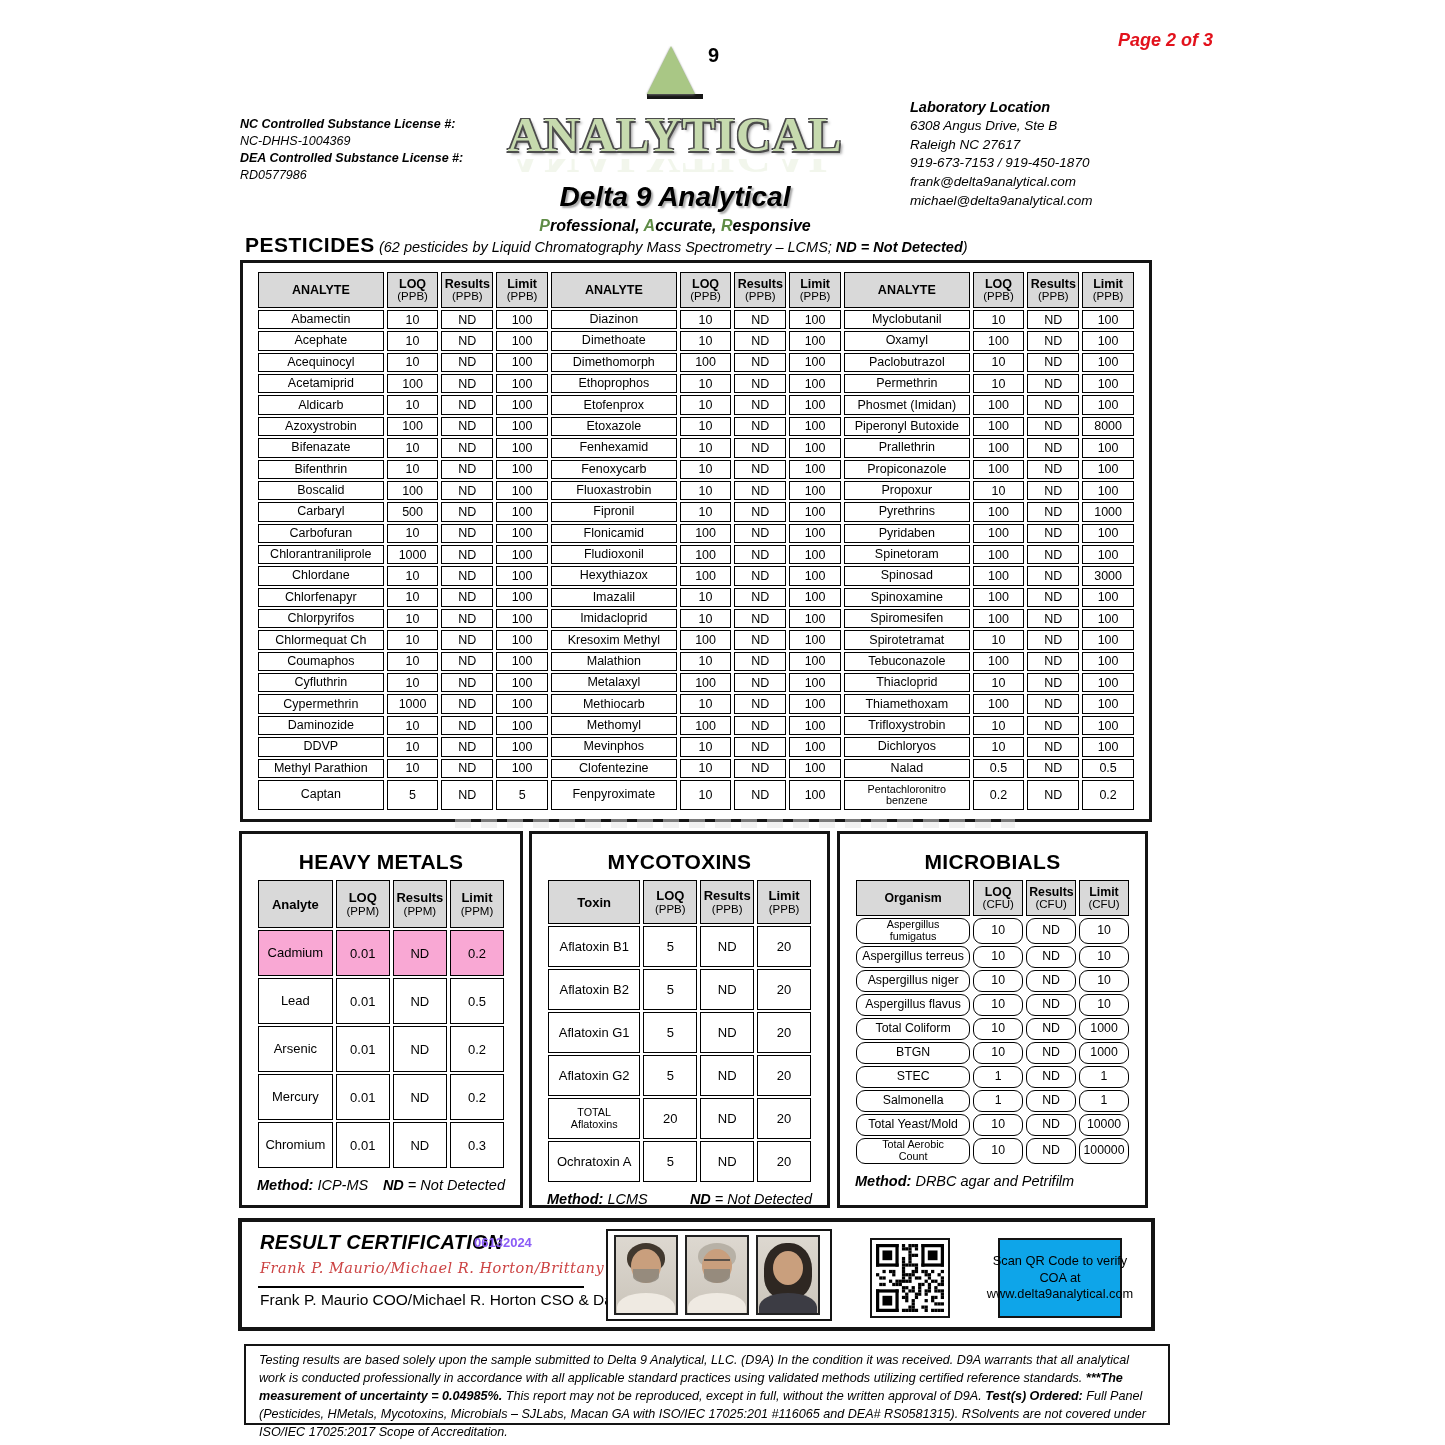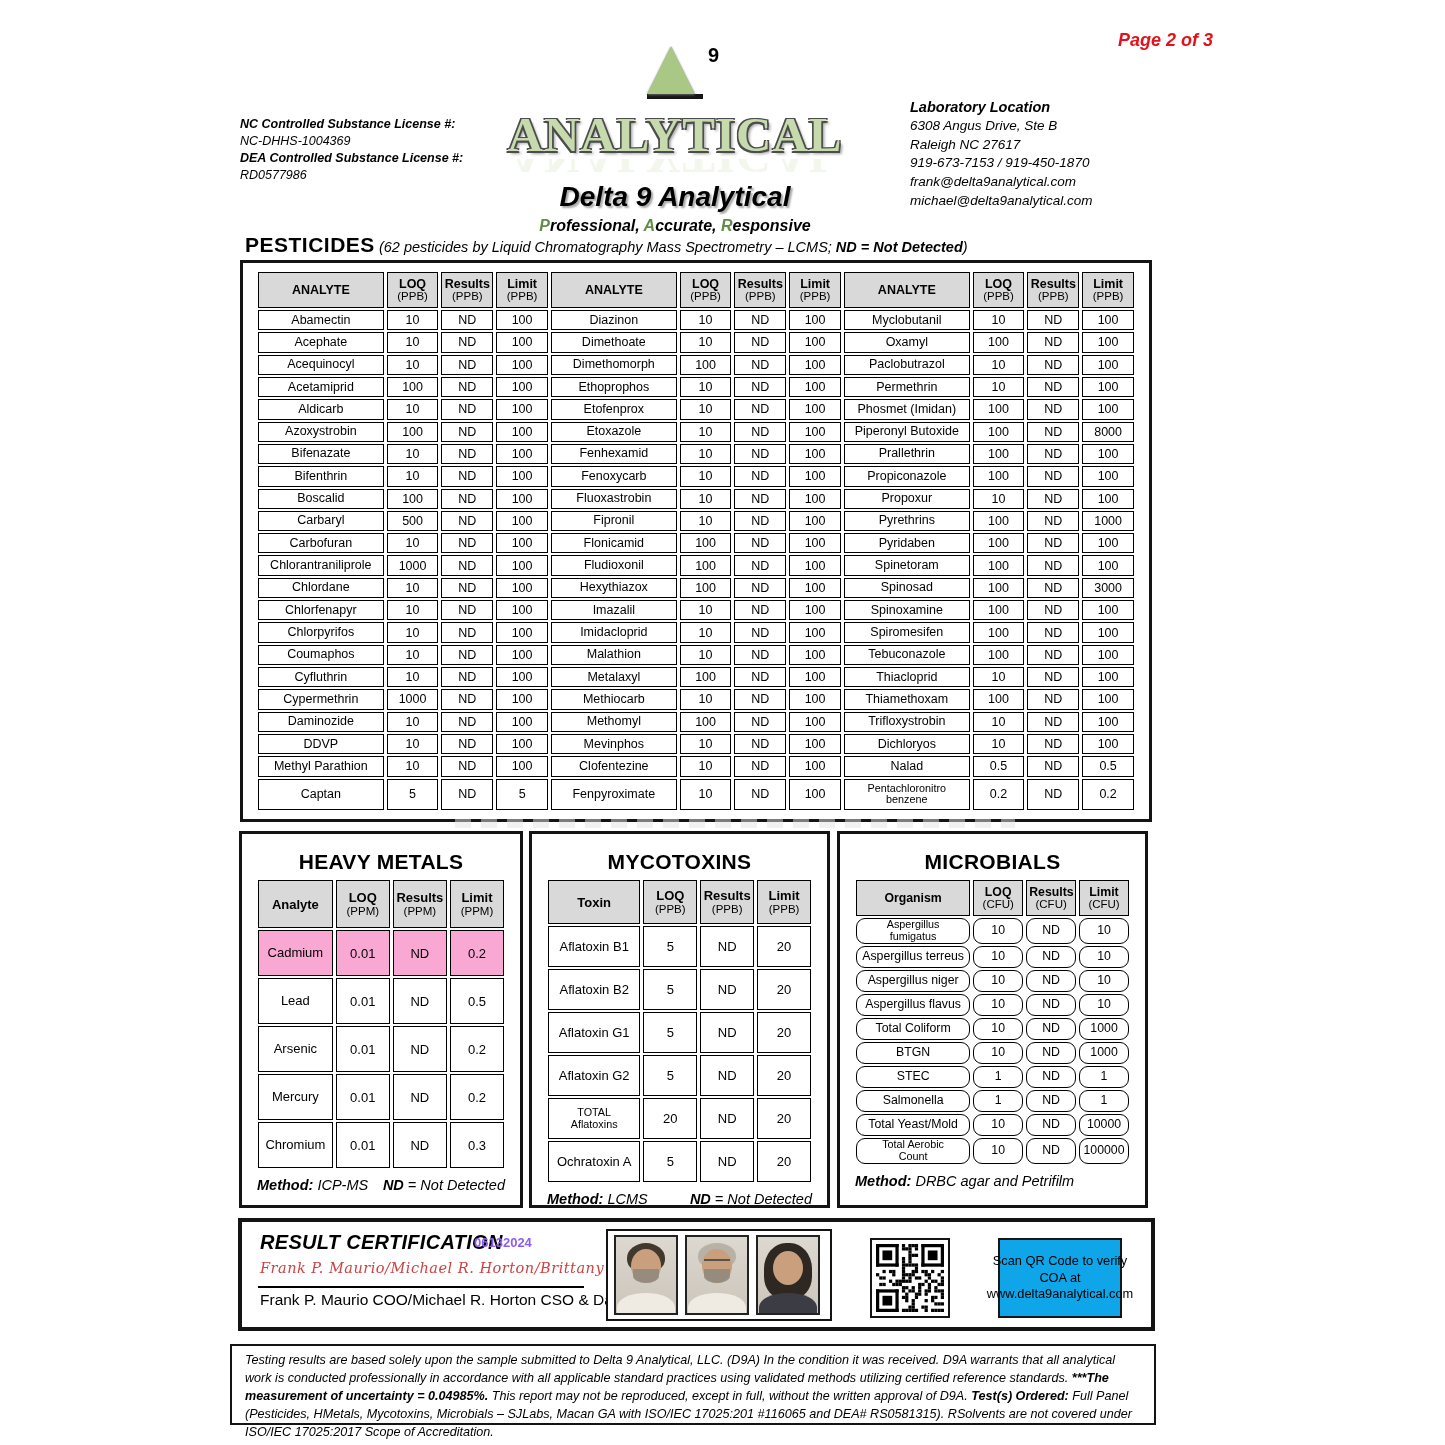--- a/index.html
+++ b/index.html
@@ -117,21 +117,21 @@
   .photo.p3 .face{top:14px;}
   .photo.p3 .torso{background:#3c3c44;}
   .qr-wrap{left:628px;top:16px;width:80px;height:80px;border:2.5px solid #141414;box-sizing:border-box;
            padding:4px;background:#fff;}
   .qr-wrap svg{display:block;width:100%;height:100%;}
   .scan-box{left:756px;top:16px;width:124px;height:80px;border:2.5px solid #141414;box-sizing:border-box;
             display:flex;align-items:center;justify-content:center;text-align:center;
             font-size:12.8px;line-height:1.3;padding:3px;background:#0ea5e9;}
 
   
-  .footer-box{left:230px;top:1344px;width:926px;height:81px;border:2.5px solid #141414;box-sizing:border-box;
+  .footer-box{left:244px;top:1344px;width:926px;height:81px;border:2.5px solid #141414;box-sizing:border-box;
               padding:6px 13px;font-size:12.6px;line-height:1.42;font-style:italic;}
   .footer-box .fb{font-weight:bold;}
 </style>
 </head>
 <body>
 
 <div class="abs page-num">Page 2 of 3</div>
 
 <div class="abs licenses">
   <div class="lbl">NC Controlled Substance License #:</div>
@@ -414,20 +414,34 @@
           <td class="an">Chlorpyrifos</td>
           <td class="num">10</td>
           <td class="num">ND</td>
           <td class="num">100</td>
           <td class="an">Imidacloprid</td>
           <td class="num">10</td>
           <td class="num">ND</td>
           <td class="num">100</td>
           <td class="an">Spiromesifen</td>
           <td class="num">100</td>
+          <td class="num">ND</td>
+          <td class="num">100</td>
+        </tr>
+        <tr>
+          <td class="an">Chlormequat Ch</td>
+          <td class="num">10</td>
+          <td class="num">ND</td>
+          <td class="num">100</td>
+          <td class="an">Kresoxim Methyl</td>
+          <td class="num">100</td>
+          <td class="num">ND</td>
+          <td class="num">100</td>
+          <td class="an">Spirotetramat</td>
+          <td class="num">10</td>
           <td class="num">ND</td>
           <td class="num">100</td>
         </tr>
         <tr>
           <td class="an">Coumaphos</td>
           <td class="num">10</td>
           <td class="num">ND</td>
           <td class="num">100</td>
           <td class="an">Malathion</td>
           <td class="num">10</td>

